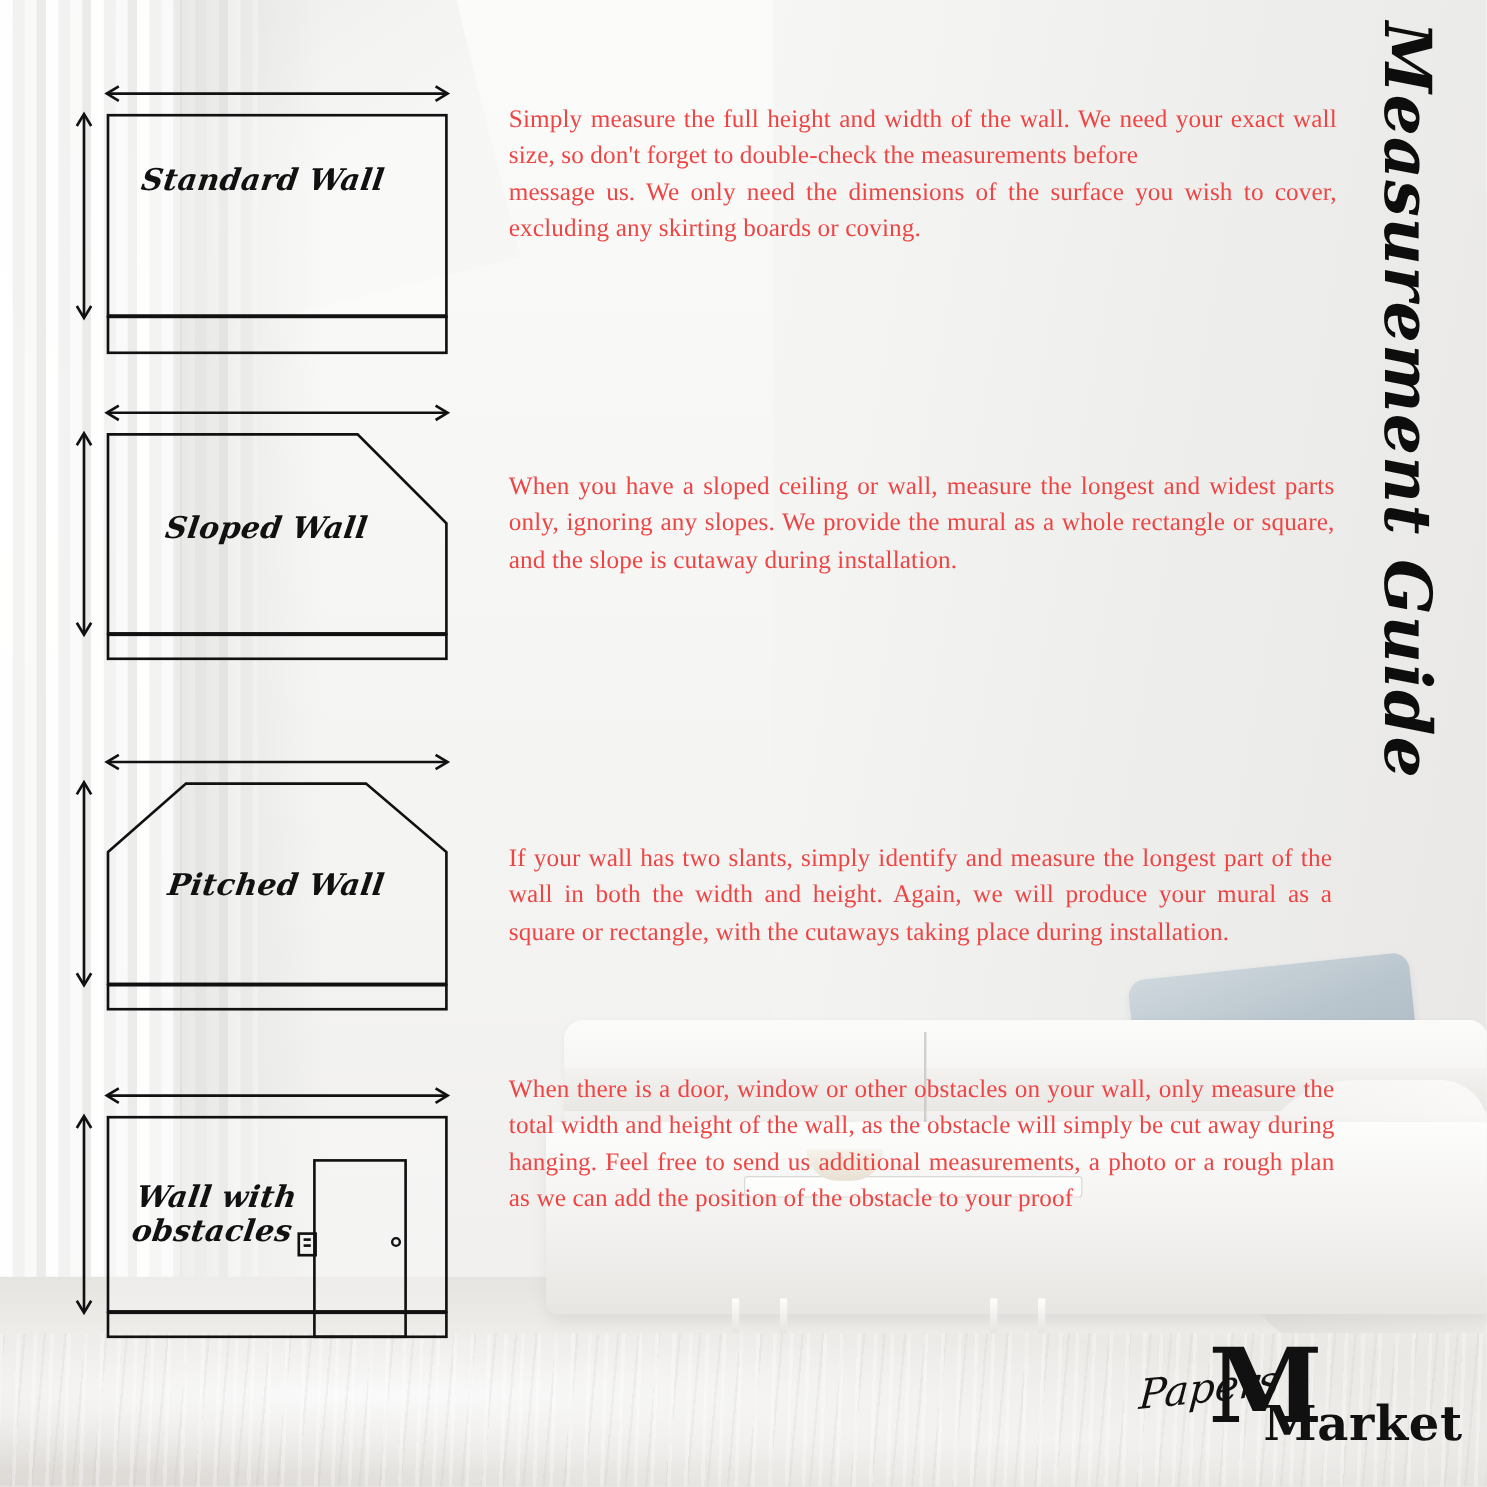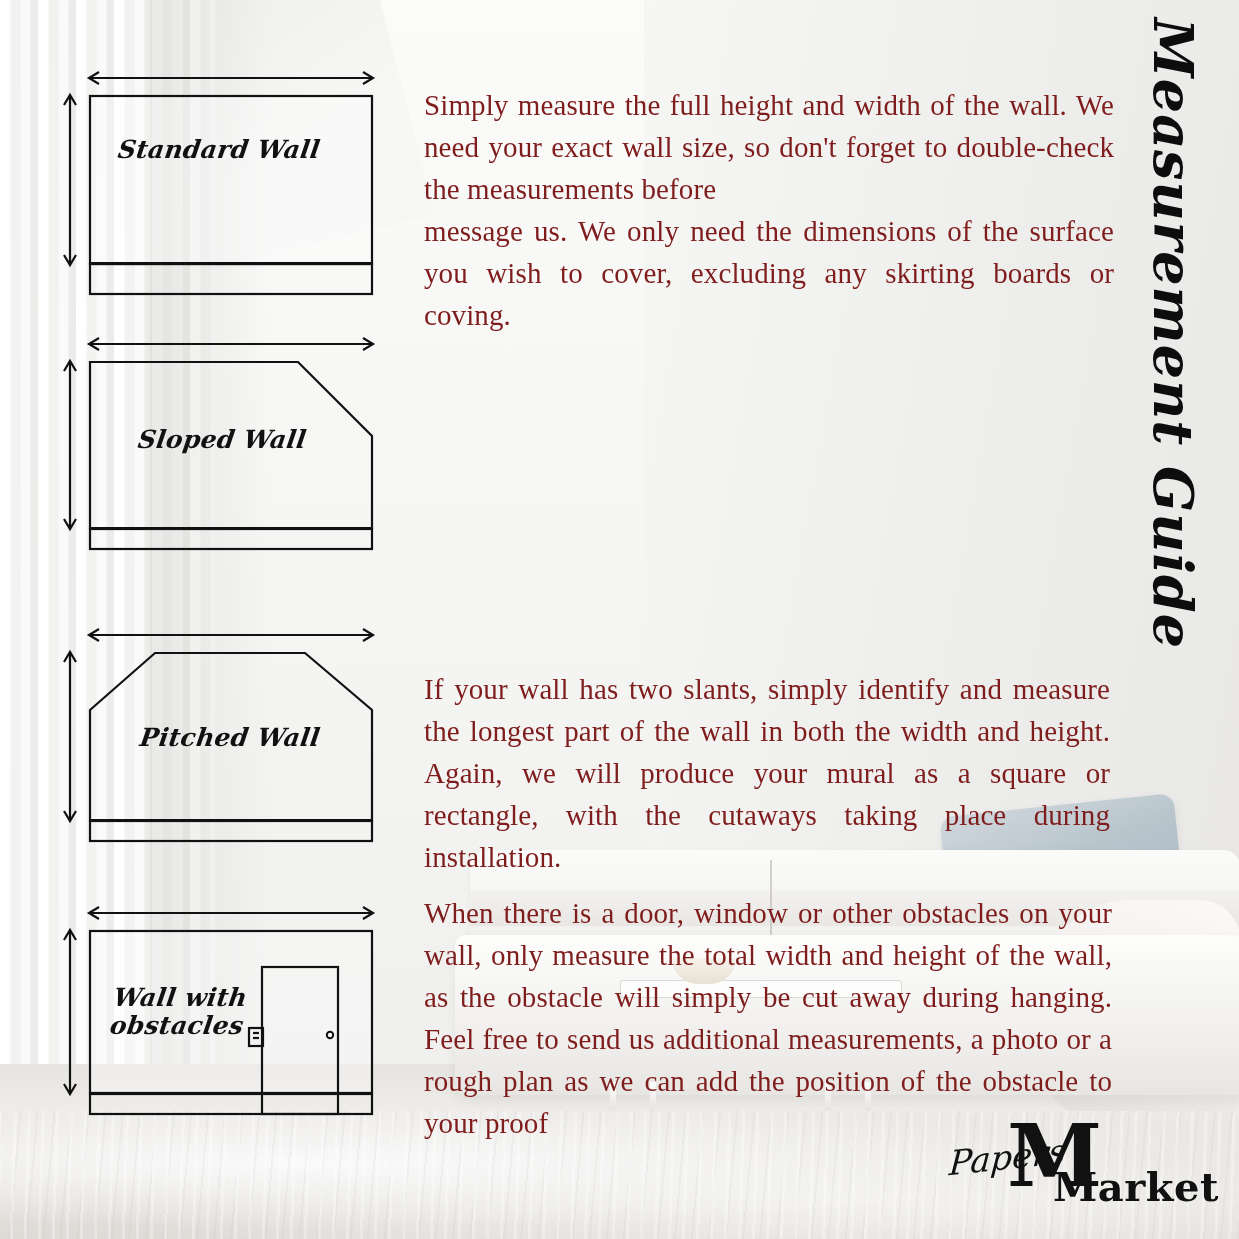--- a/index.html
+++ b/index.html
@@ -220,23 +220,23 @@
     fill: none;
     stroke: #111;
     stroke-width: 2.2;
   }
   svg.wall rect.fillwhite { fill: rgba(255,255,255,0.30); }
 
   
   .para {
     position: absolute;
     font-family: "Liberation Serif", serif;
-    font-size: 29px;
+    font-size: 21px;
     line-height: 1.45;
-    color: #7f1d1d;
+    color: #ef4444;
     text-align: justify;
     letter-spacing: .1px;
   }
 
   
   .title-wrap {
     position: absolute;
     right: 18px;
     top: 18px;
     width: 96px;
@@ -390,22 +390,23 @@
 
       <rect x="249" y="133" width="14" height="18" fill="rgba(255,255,255,0.8)"></rect>
       <line x1="253" y1="138" x2="259" y2="138" stroke-width="1.4"></line>
       <line x1="253" y1="143" x2="259" y2="143" stroke-width="1.4"></line>
     </svg>
     <div class="shape-label" style="left:112px; top:984px; width:170px;">Wall with obstacles</div>
   </div>
 
   <div class="para" style="left:424px; top:84px; width:690px;">Simply measure the full height and width of the wall. We need your exact wall size, so don't forget to double-check the measurements before<br>message us. We only need the dimensions of the surface you wish to cover, excluding any skirting boards or coving.</div>
 
-
-  <div class="para" style="left:424px; top:668px; width:686px;font-family:Liberation Serif, serif;">If your wall has two slants, simply identify and measure the longest part of the wall in both the width and height. Again, we will produce your mural as a square or rectangle, with the cutaways taking place during installation.</div>
+  <div class="para" style="left:424px; top:390px; width:688px;">When you have a sloped ceiling or wall, measure the longest and widest parts only, ignoring any slopes. We provide the mural as a whole rectangle or square, and the slope is cutaway during installation.</div>
+
+  <div class="para" style="left:424px; top:700px; width:686px;font-family:Liberation Serif, serif;">If your wall has two slants, simply identify and measure the longest part of the wall in both the width and height. Again, we will produce your mural as a square or rectangle, with the cutaways taking place during installation.</div>
 
   <div class="para" style="left:424px; top:892px; width:688px;">When there is a door, window or other obstacles on your wall, only measure the total width and height of the wall, as the obstacle will simply be cut away during hanging. Feel free to send us additional measurements, a photo or a rough plan as we can add the position of the obstacle to your proof</div>
 
   <div class="title-wrap">
     <div class="title">Measurement Guide</div>
   </div>
 
   <div class="logo">
     <div class="logo-m">M</div>
     <div class="logo-papers">Papers</div>

